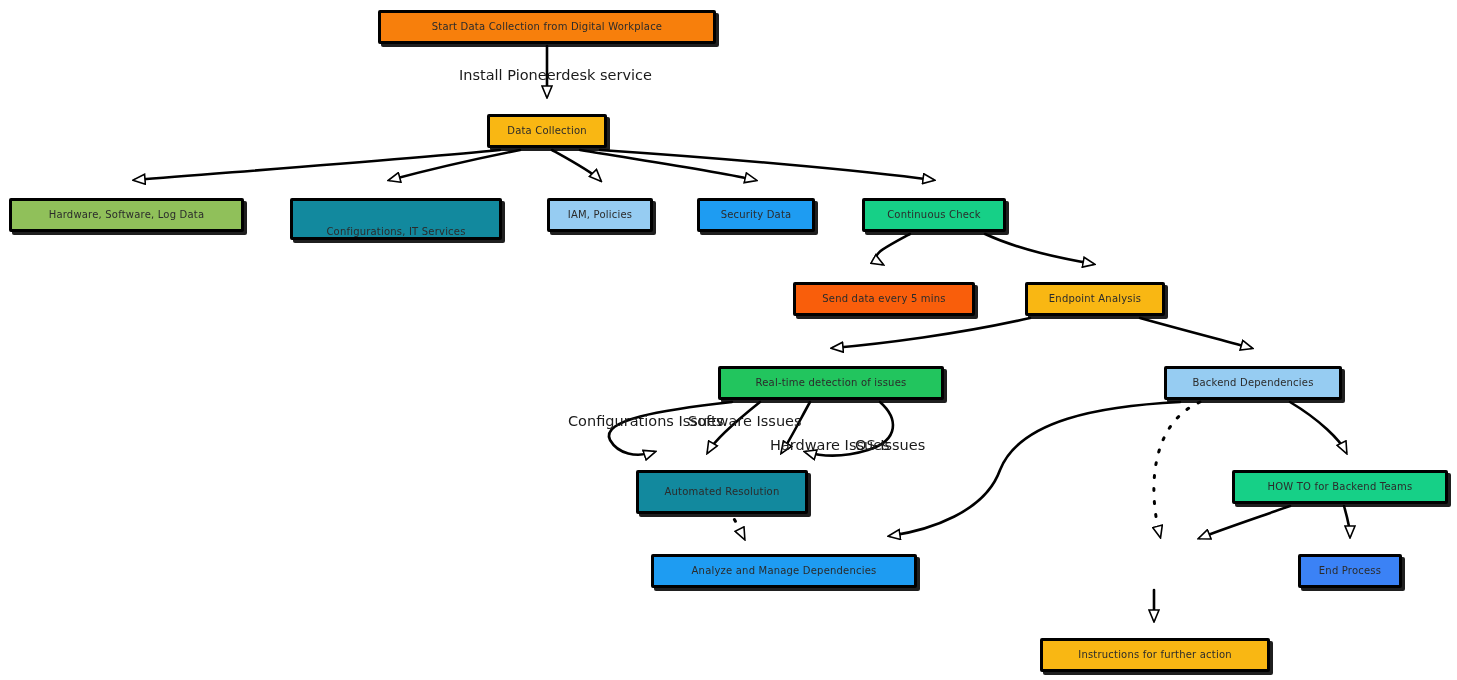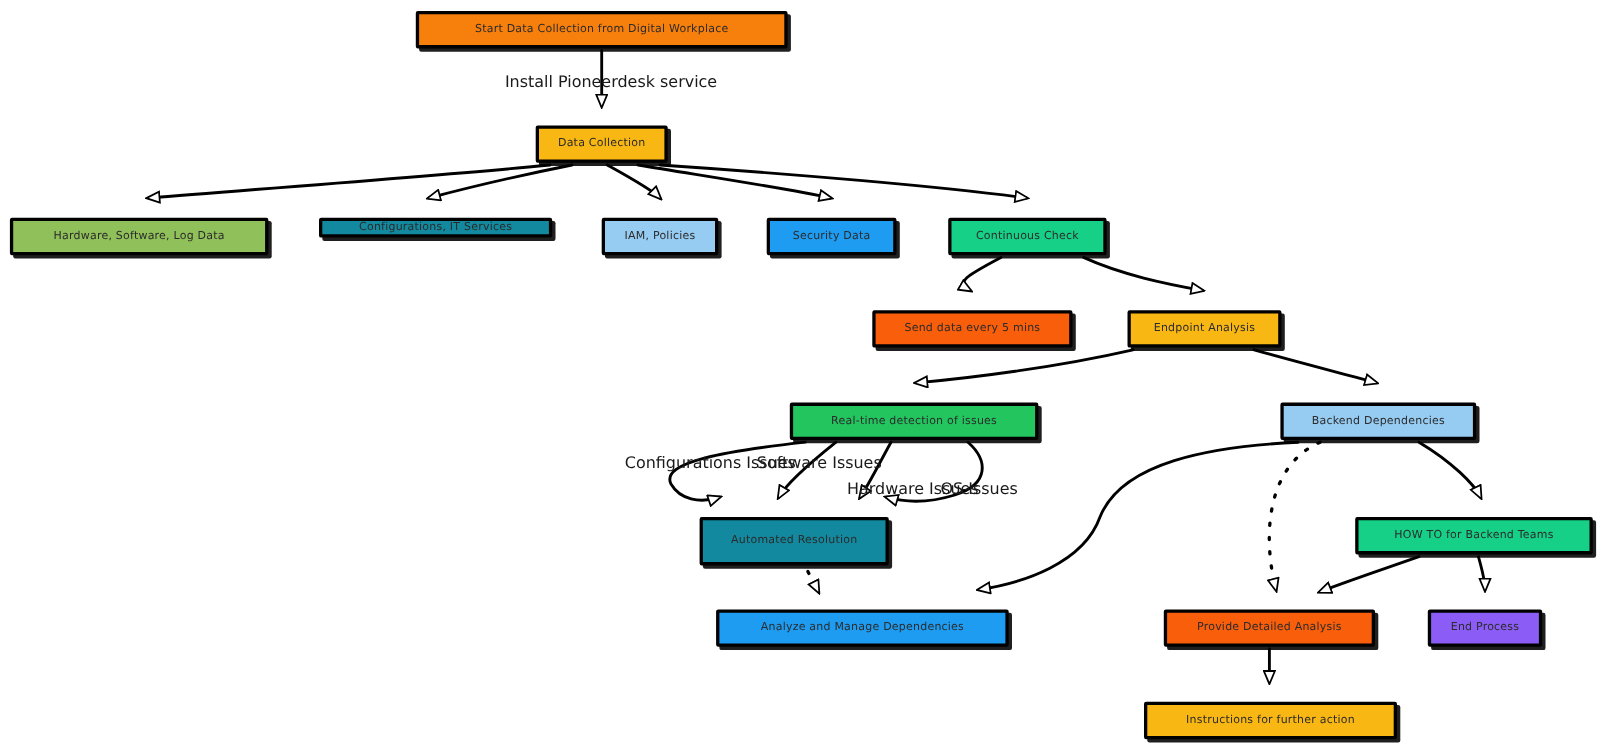--- a/index.html
+++ b/index.html
@@ -109,21 +109,21 @@
 
   <div class="node" style="left: 378px; top: 10px; width: 338px; height: 34px; background: rgb(247, 127, 12);">
     <span class="label">Start Data Collection from Digital Workplace</span>
   </div>
   <div class="node" style="left: 487px; top: 114px; width: 120px; height: 34px; background: rgb(249, 183, 19);">
     <span class="label">Data Collection</span>
   </div>
   <div class="node" style="left: 9px; top: 198px; width: 235px; height: 34px; background: rgb(144, 192, 90);">
     <span class="label">Hardware, Software, Log Data</span>
   </div>
-  <div class="node" style="left: 290px; top: 198px; width: 212px; height: 18px; background: rgb(18, 137, 158);">
+  <div class="node" style="left: 290px; top: 198px; width: 212px; height: 42px; background: rgb(18, 137, 158); align-items: flex-end;">
     <span class="label">Configurations, IT Services</span>
   </div>
   <div class="node" style="left: 547px; top: 198px; width: 106px; height: 34px; background: rgb(150, 204, 242);">
     <span class="label">IAM, Policies</span>
   </div>
   <div class="node" style="left: 697px; top: 198px; width: 118px; height: 34px; background: rgb(30, 156, 242);">
     <span class="label">Security Data</span>
   </div>
   <div class="node" style="left: 862px; top: 198px; width: 144px; height: 34px; background: rgb(22, 208, 135);">
     <span class="label">Continuous Check</span>
@@ -142,24 +142,21 @@
   </div>
   <div class="node" style="left: 636px; top: 470px; width: 172px; height: 44px; background: rgb(18, 137, 158);">
     <span class="label">Automated Resolution</span>
   </div>
   <div class="node" style="left: 1232px; top: 470px; width: 216px; height: 34px; background: rgb(22, 208, 135);">
     <span class="label">HOW TO for Backend Teams</span>
   </div>
   <div class="node" style="left: 651px; top: 554px; width: 266px; height: 34px; background: rgb(30, 156, 242);">
     <span class="label">Analyze and Manage Dependencies</span>
   </div>
-  <div class="node" style="left: 1058px; top: 554px; width: 192px; height: 34px; background: rgb(249, 94, 11);">
-    <span class="label">Provide Detailed Analysis</span>
-  </div>
-  <div class="node" style="left: 1298px; top: 554px; width: 104px; height: 34px; background: #8b5cf6;">
+  <div class="node" style="left: 1298px; top: 554px; width: 104px; height: 34px; background: #3b82f6;">
     <span class="label">End Process</span>
   </div>
   <div class="node" style="left: 1040px; top: 638px; width: 230px; height: 34px; background: rgb(249, 183, 19);">
     <span class="label">Instructions for further action</span>
   </div>
 
   <div class="edge-label" style="left: 459px; top: 68px;">Install Pioneerdesk service</div>
   <div class="edge-label" style="left: 568px; top: 414px;">Configurations Issues</div>
   <div class="edge-label" style="left: 688px; top: 414px;">Software Issues</div>
   <div class="edge-label" style="left: 758px; top: 438px; margin-left: 12px;">Hardware Issues</div>

